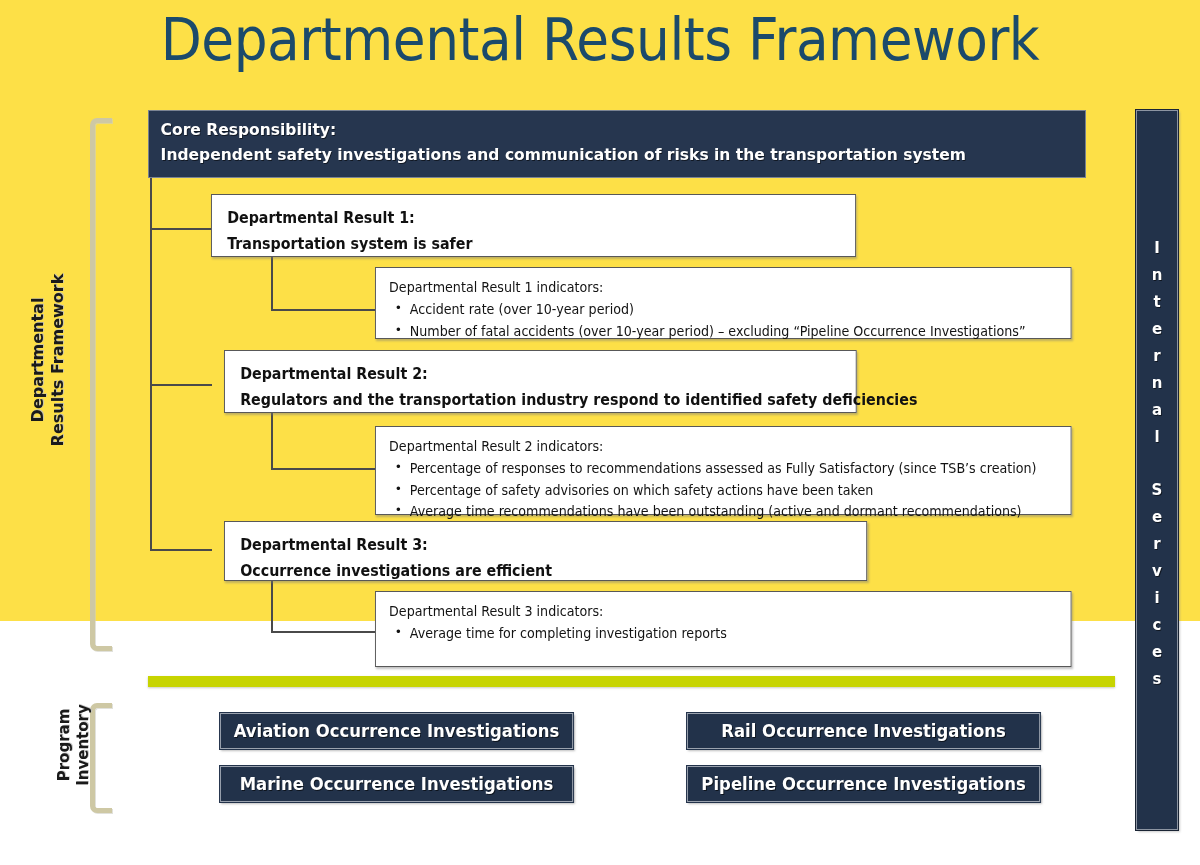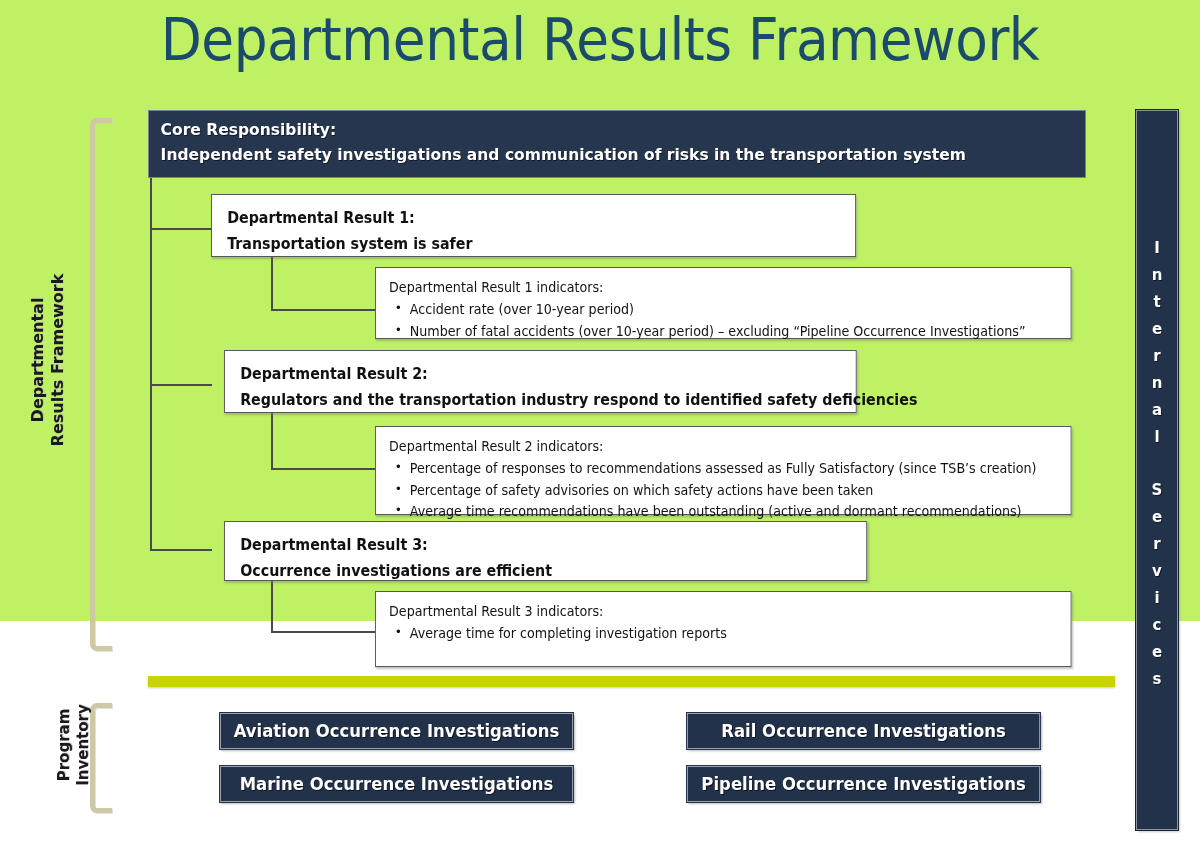--- a/index.html
+++ b/index.html
@@ -2,21 +2,21 @@
 <html><head>
 <meta charset="utf-8">
 <style>
   * { box-sizing: border-box; margin: 0; padding: 0; }
   html, body {
     width: 1200px; height: 865px;
     background: #ffffff;
     font-family: "Liberation Sans", sans-serif;
     overflow: hidden;
   }
-  #stage { position: relative; width: 1200px; height: 621px; background: #bef264; }
+  #stage { position: relative; width: 1200px; height: 621px; background: #fde047; }
 
   
   .title {
     position: absolute; left: 0; top: 6px; width: 1200px;
     text-align: center;
     font-family: "DejaVu Sans", sans-serif;
     font-size: 58px;
     font-weight: 400;
     letter-spacing: -0.5px;
     color: #1b4a6b;

